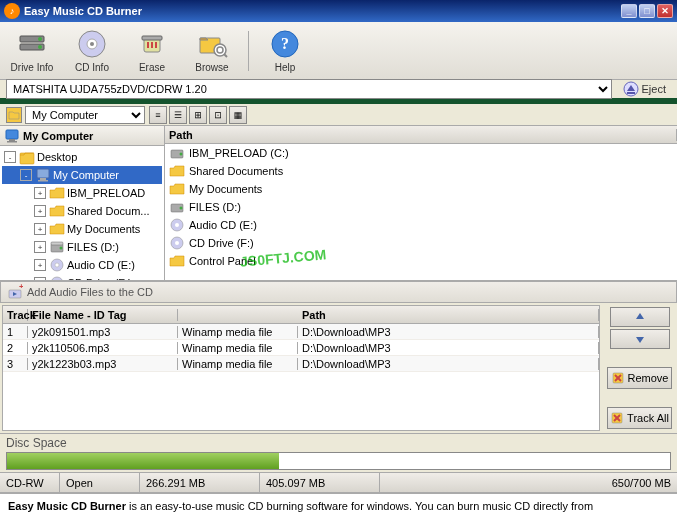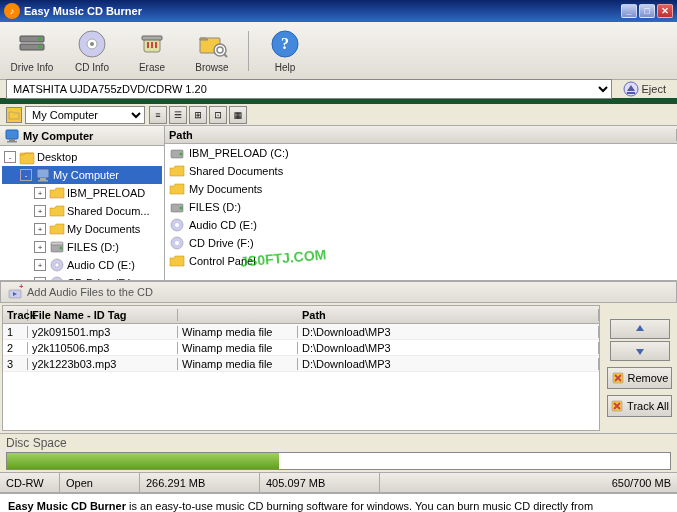--- a/index.html
+++ b/index.html
@@ -202,21 +202,21 @@
     .track-row:nth-child(even) { background: #f8f8f8; }
     .track-row .track-col { overflow: hidden; }
 
     
     .side-buttons {
       width: 75px;
       display: flex;
       flex-direction: column;
       align-items: center;
       justify-content: center;
-      gap: 6px;
+      gap: 18px;
       padding: 4px;
     }
     .up-down-btns {
       display: flex; flex-direction: column; gap: 2px;
     }
     .arrow-btn {
       width: 60px; height: 20px;
       background: linear-gradient(to bottom, #f0ede8, #d8d5ce);
       border: 1px solid #888;
       display: flex; align-items: center; justify-content: center;

